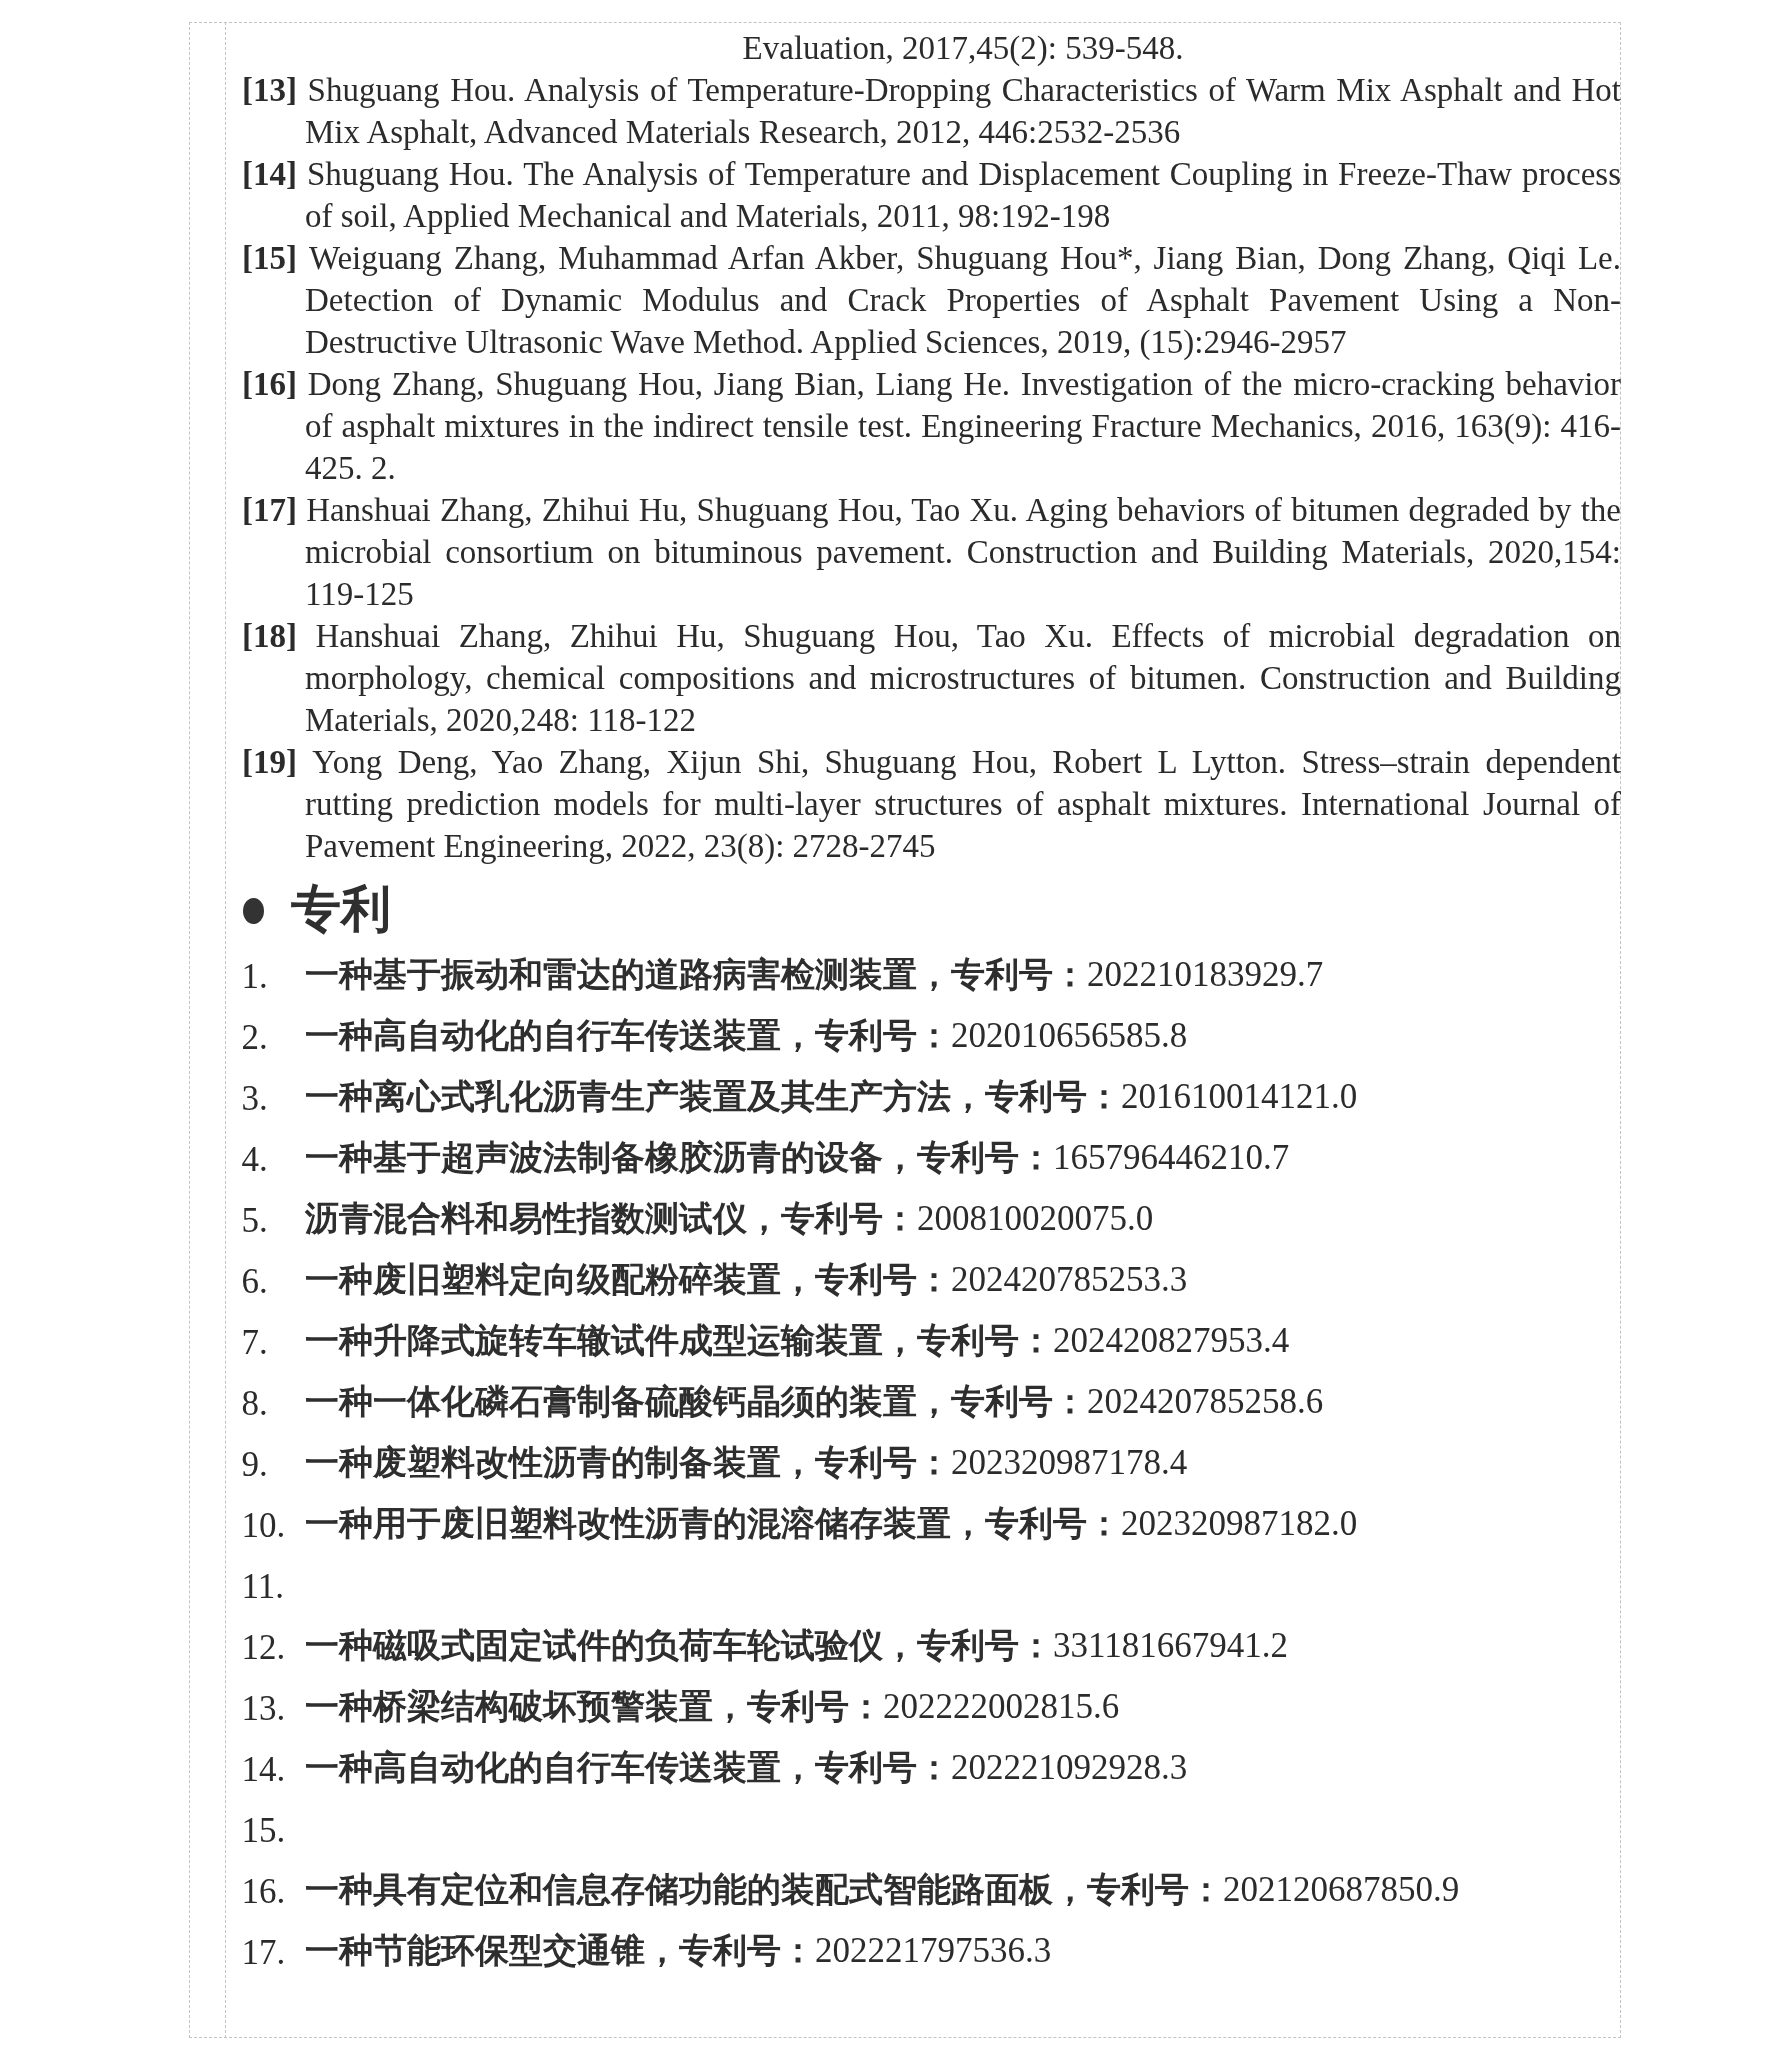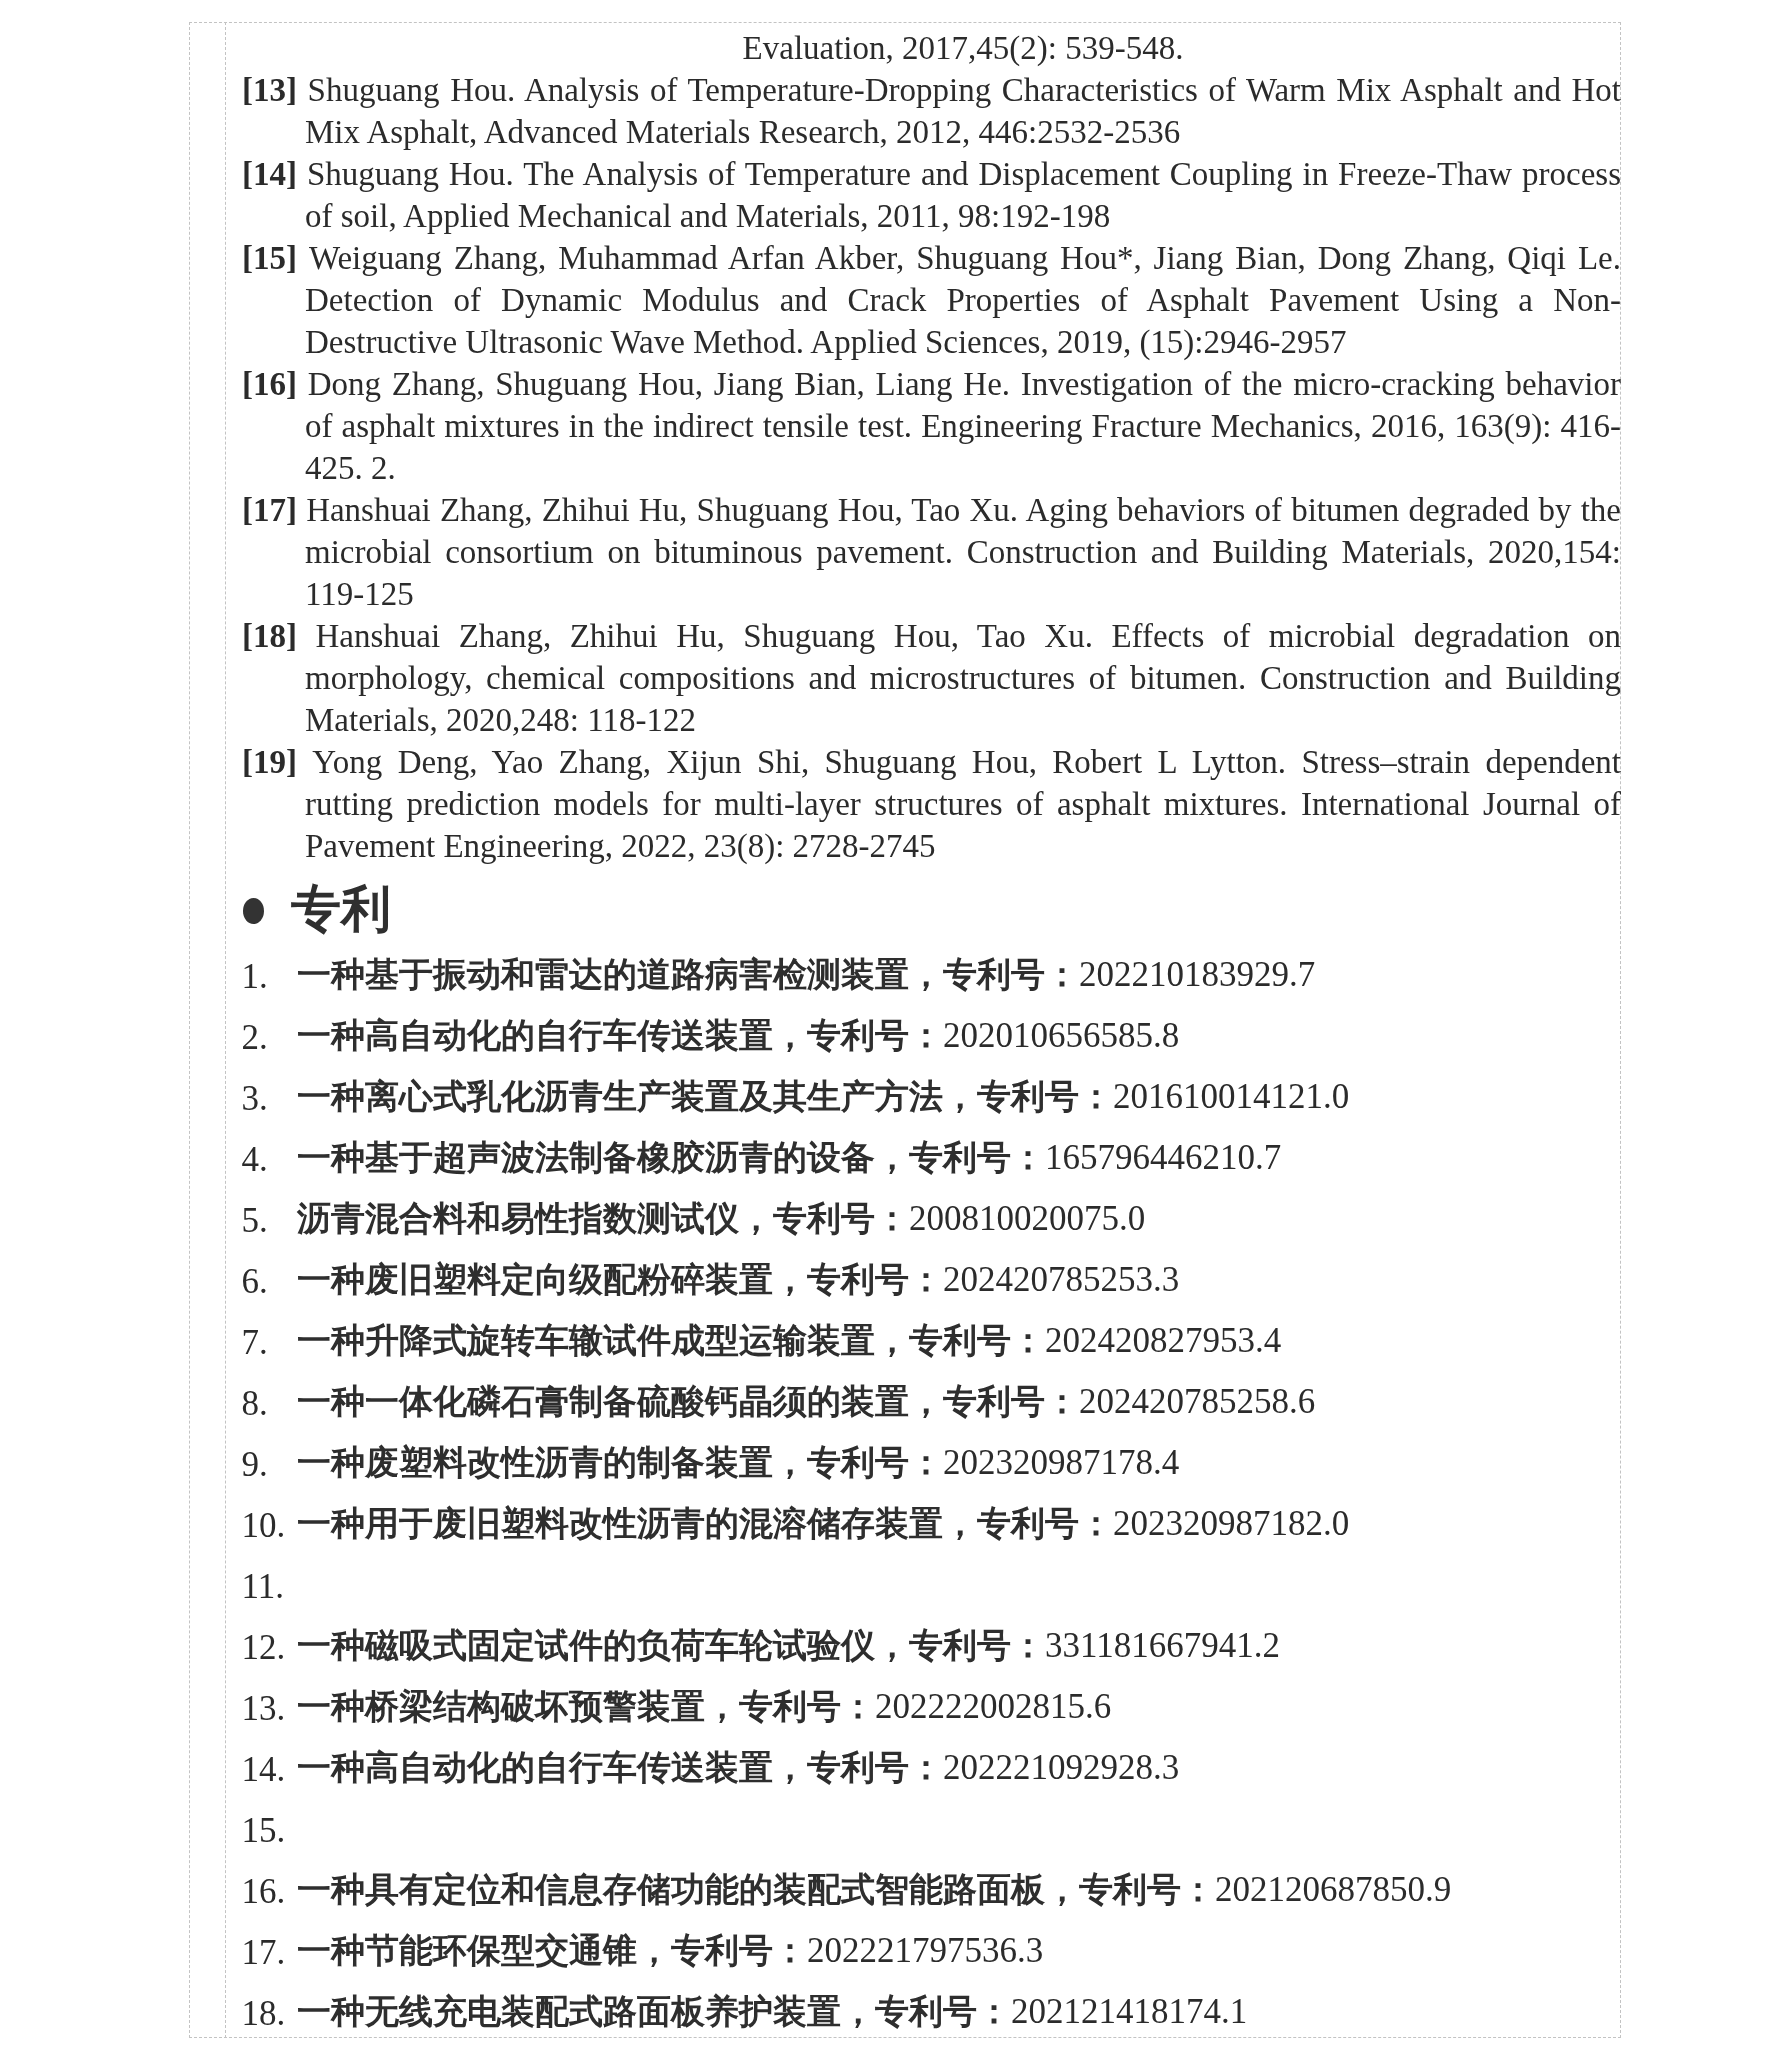--- a/index.html
+++ b/index.html
@@ -55,21 +55,21 @@
 
   
   .pats { position: absolute; left: 225px; top: 946px; width: 1396px; }
   .pat { position: relative; height: 61px; }
   .pat-no {
     position: absolute; left: 16.5px; top: 13px;
     font-family: "Liberation Serif", serif;
     font-size: 35px; line-height: 1; color: #2b2b2b;
   }
   .pat-body {
-    position: absolute; left: 72px; top: 10.6px;
+    position: absolute; left: 80px; top: 10.6px;
     white-space: nowrap; line-height: 1;
   }
   .pat-title {
     font-family: "Liberation Sans", sans-serif;
     font-weight: 600; font-size: 34px; color: #2e2e2e;
   }
   .pat-code {
     font-family: "Liberation Serif", serif;
     font-size: 35px; color: #2b2b2b;
   }
@@ -158,20 +158,16 @@
         <span class="pat-no">15.</span>
       </div>
     <div class="pat">
         <span class="pat-no">16.</span>
         <span class="pat-body"><span class="pat-title">一种具有定位和信息存储功能的装配式智能路面板，专利号：</span><span class="pat-code">202120687850.9</span></span>
       </div>
     <div class="pat">
         <span class="pat-no">17.</span>
         <span class="pat-body"><span class="pat-title">一种节能环保型交通锥，专利号：</span><span class="pat-code">202221797536.3</span></span>
       </div>
-    <div class="pat">
-        <span class="pat-no">18.</span>
-        <span class="pat-body"><span class="pat-title">一种无线充电装配式路面板养护装置，专利号：</span><span class="pat-code">202121418174.1</span></span>
-      </div>
   </div>
 
 </div>
 
 
 </body></html>

